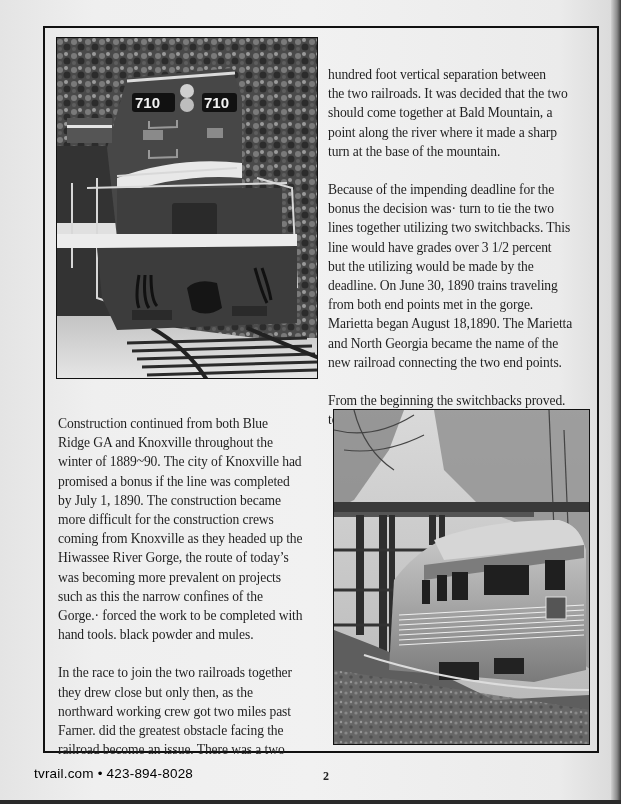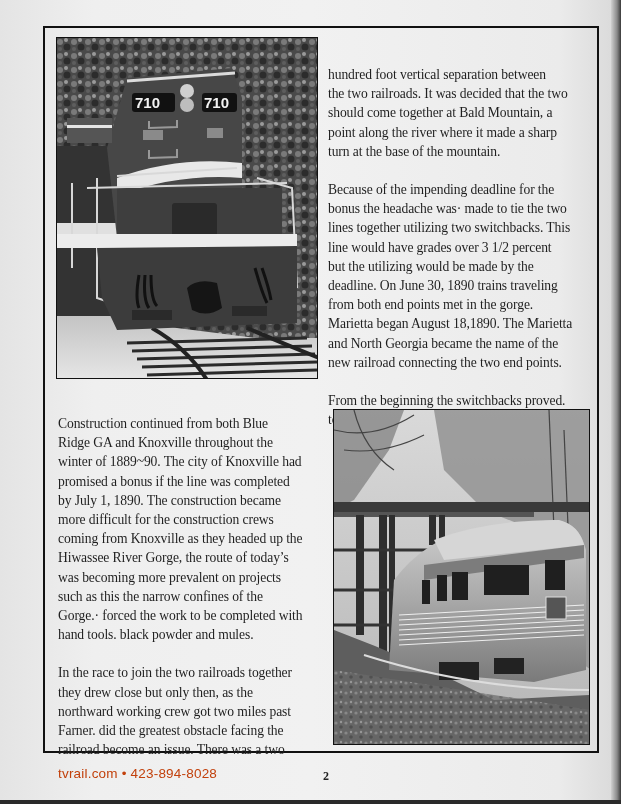--- a/index.html
+++ b/index.html
@@ -32,23 +32,23 @@
     }
     .text-block p { margin: 0; white-space: nowrap; }
     .text-block p.gap { margin-top: 19px; }
     .photo {
       position: absolute;
       border: 1.5px solid #111;
       box-sizing: border-box;
       overflow: hidden;
     }
     .footer-site {
-      position: absolute; left: 58px; top: 766px;
+      position: absolute; left: 34px; top: 766px;
       font-family: "Liberation Sans", "DejaVu Sans", sans-serif;
-      font-size: 13.5px; color: #c2410c; letter-spacing: 0.2px;
+      font-size: 13.5px; color: #000000; letter-spacing: 0.2px;
     }
     .footer-page {
       position: absolute; left: 323px; top: 769px;
       font-family: "Liberation Serif", serif; font-size: 12px; font-weight: bold; color: #222;
     }
   </style>
 </head>
 <body>
 
 <div class="page-edge"></div>
@@ -141,21 +141,21 @@
 </div>
 
 <div class="text-block" style="left:328px; top:34px;margin-top:31px;">
   <p>hundred foot vertical separation between</p>
   <p>the two railroads. It was decided that the two</p>
   <p>should come together at Bald Mountain, a</p>
   <p>point along the river where it made a sharp</p>
   <p>turn at the base of the mountain.</p>
 
   <p class="gap">Because of the impending deadline for the</p>
-  <p>bonus the headache was· made to tie the two</p>
+  <p>bonus the decision was· turn to tie the two</p>
   <p>lines together utilizing two switchbacks. This</p>
   <p>line would have grades over 3 1/2 percent</p>
   <p>but the utilizing would be made by the</p>
   <p>deadline. On June 30, 1890 trains traveling</p>
   <p>from both end points met in the gorge.</p>
   <p>Marietta began August 18,1890. The Marietta</p>
   <p>and North Georgia became the name of the</p>
   <p>new railroad connecting the two end points.</p>
 
   <p class="gap">From the beginning the switchbacks proved.</p>

